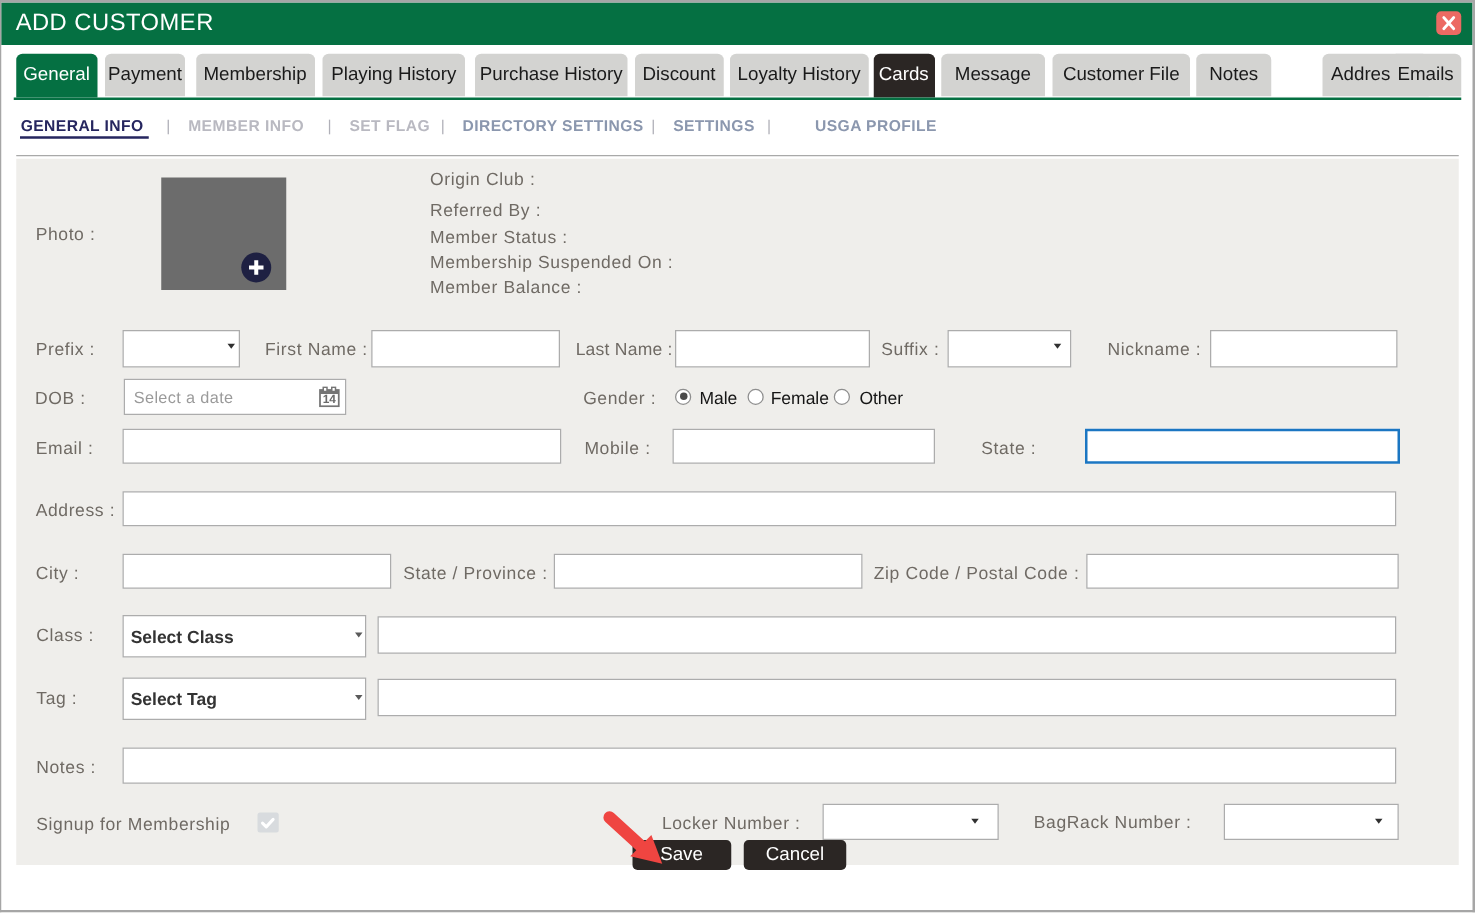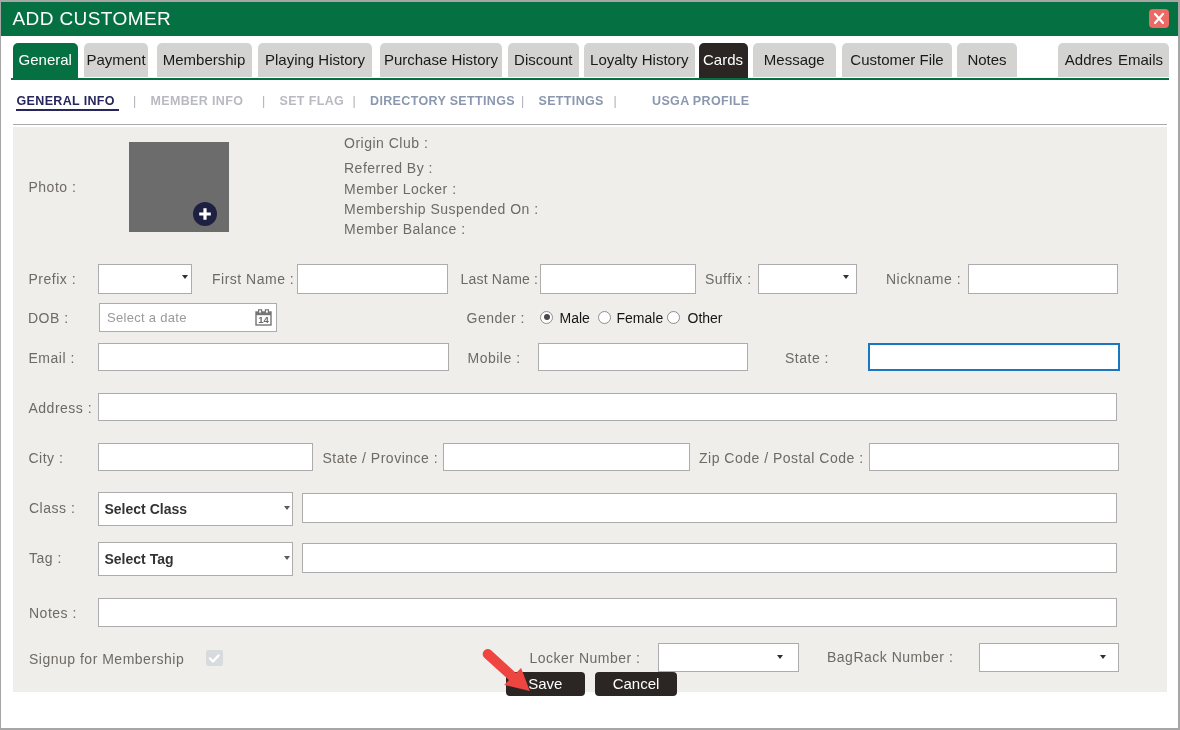--- a/index.html
+++ b/index.html
@@ -81,21 +81,21 @@
 
 <div class="abs lbl" style="left:28.5px;top:179px;">Photo :</div>
 <div class="abs" style="left:128.5px;top:142px;width:100px;height:90px;background:#6c6c6c;"></div>
 <div class="abs" style="left:193px;top:201.5px;width:24px;height:24px;border-radius:12px;background:#1e2042;">
 <svg width="24" height="24" viewBox="0 0 24 24">
       <path d="M12 6.2 V17.8 M6.2 12 H17.8" stroke="#ffffff" stroke-width="3.2"></path>
     </svg>
 </div>
 <div class="abs lbl" style="left:344px;top:135px;">Origin Club :</div>
 <div class="abs lbl" style="left:344px;top:160px;">Referred By :</div>
-<div class="abs lbl" style="left:344px;top:180.5px;">Member Locker :</div>
+<div class="abs lbl" style="left:344px;top:180.5px;">Member Status :</div>
 <div class="abs lbl" style="left:344px;top:200.5px;">Membership Suspended On :</div>
 <div class="abs lbl" style="left:344px;top:220.5px;">Member Balance :</div>
 
 <div class="abs lbl" style="left:28.5px;top:270.5px;">Prefix :</div>
 <div class="abs inp" style="left:98px;top:264px;width:94px;height:30px;"></div>
 <div class="abs selarr" style="left:181.5px;top:275px;"></div>
 <div class="abs lbl" style="left:212px;top:270.5px;">First Name :</div>
 <div class="abs inp" style="left:297px;top:264px;width:151px;height:30px;"></div>
 <div class="abs lbl" style="left:460.5px;top:270.5px;letter-spacing:0.2px;">Last Name :</div>
 <div class="abs inp" style="left:540px;top:264px;width:156px;height:30px;"></div>

